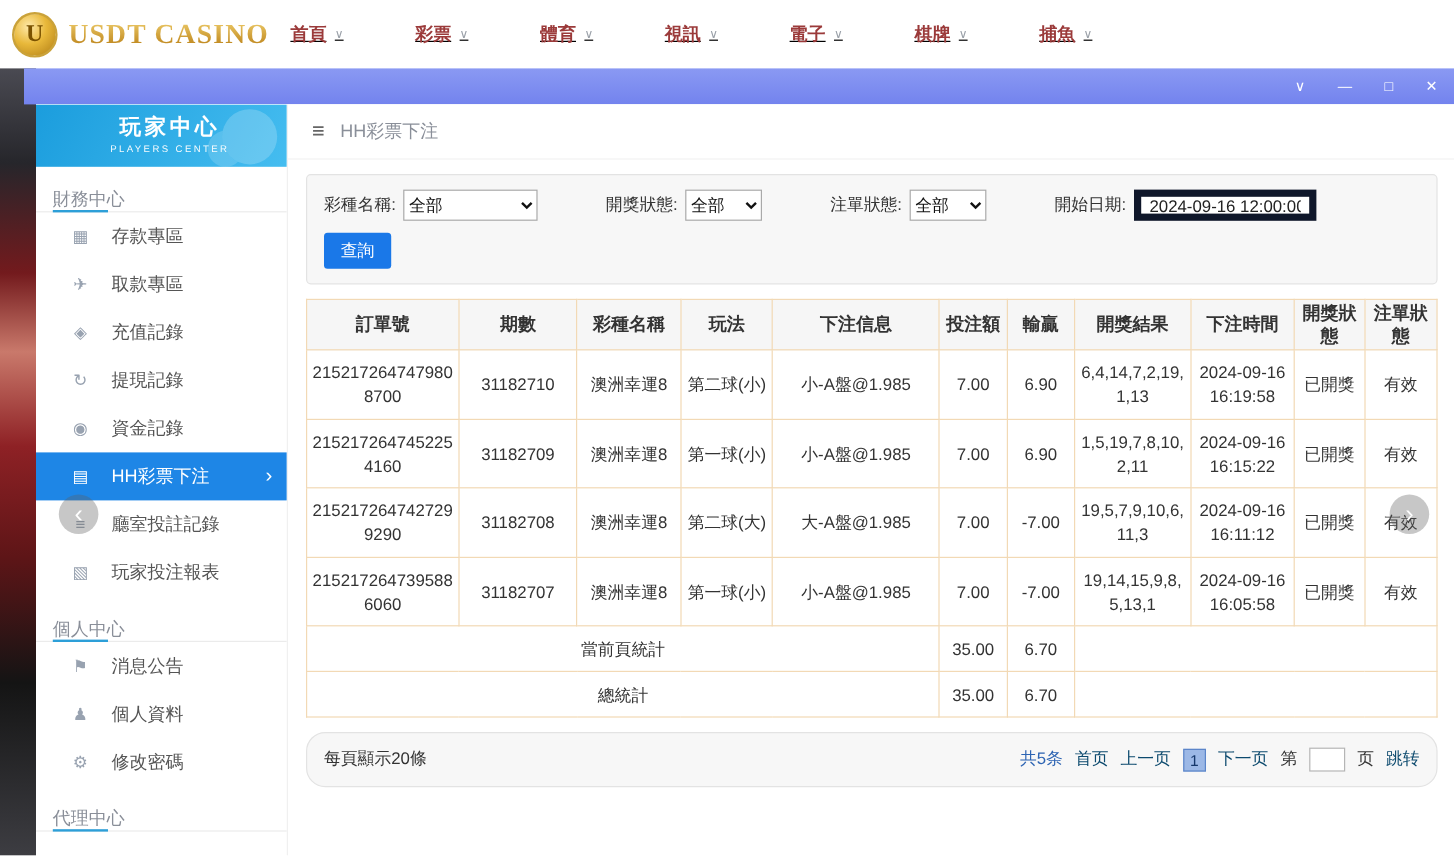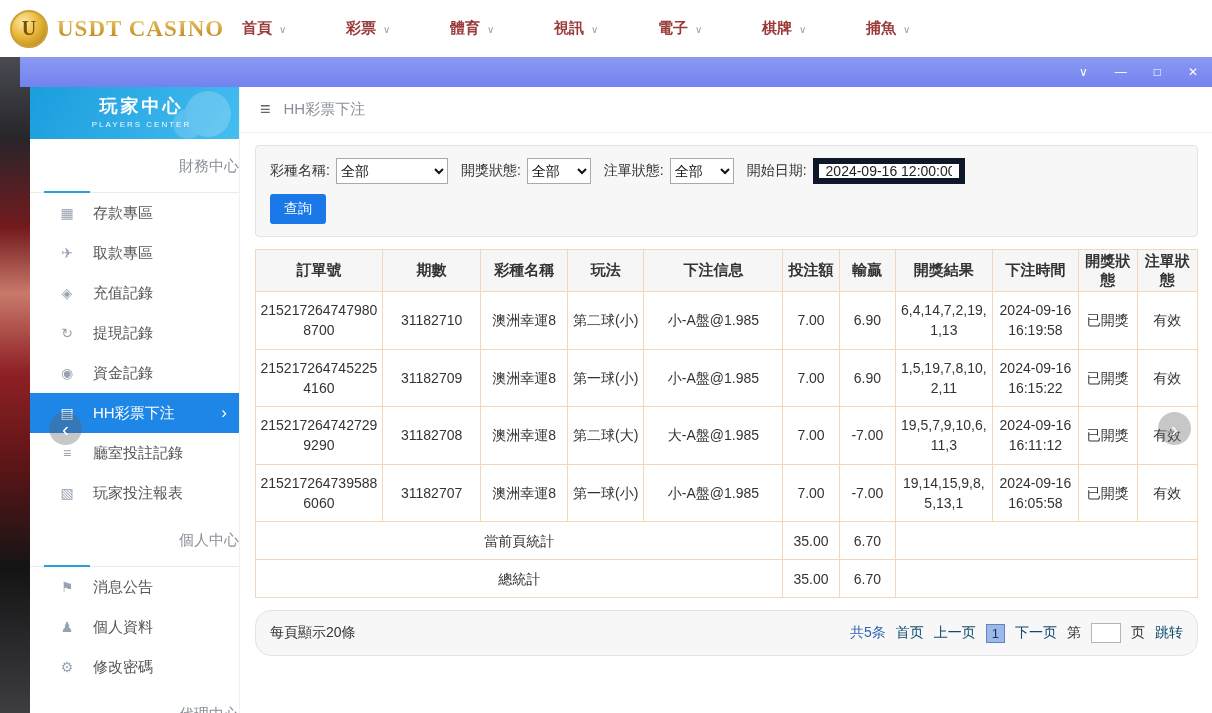--- a/index.html
+++ b/index.html
@@ -9,21 +9,21 @@
   
   .topnav{height:57px;display:flex;align-items:center;background:#fff;}
   .logo{display:flex;align-items:center;gap:9px;padding-left:10px;width:242px;cursor:pointer;}
   .coin{width:38px;height:38px;border-radius:50%;flex:0 0 38px;
     background:radial-gradient(circle at 35% 30%,#ffe9a8,#e8b83a 45%,#b07d15);
     border:2px solid #caa23a;display:flex;align-items:center;justify-content:center;
     color:#7a5200;font-weight:bold;font-size:20px;font-family:"Liberation Serif",serif;}
   .logo-text{font-size:23px;font-weight:bold;letter-spacing:1px;font-family:"Liberation Serif",serif;
     background:linear-gradient(180deg,#f0cf6e,#b5790f);-webkit-background-clip:text;background-clip:text;color:transparent;}
   .nav-items{display:flex;}
-  .nav-item{width:104px;display:flex;align-items:center;gap:7px;cursor:pointer;}
+  .nav-item{width:104px;display:flex;align-items:center;gap:7px;cursor:pointer;text-decoration:underline;}
   .nav-label{color:#9b3a3a;font-size:15px;font-weight:bold;}
   .nav-chev{color:#9aa0a8;font-size:10px;margin-top:2px;}
 
   
   .photo-strip{position:absolute;left:0;top:57px;width:30px;height:656px;
     background:linear-gradient(180deg,#4a4a52 0%,#26262b 12%,#731a1d 26%,#c9796b 36%,#8e2125 48%,#5e1517 62%,#141414 78%,#3d3d42 100%);}
 
   
   .modal{position:absolute;left:20px;top:57px;width:1192px;height:656px;}
   .titlebar{height:30px;background:linear-gradient(180deg,#8a99f3,#7383ee);
@@ -31,37 +31,37 @@
   .titlebar span{color:#fff;font-size:12px;cursor:pointer;line-height:1;}
   .modal-body{position:absolute;left:10px;top:30px;width:1182px;height:626px;background:#fff;display:flex;}
 
   
   .sidebar{width:210px;height:100%;background:#fff;border-right:1px solid #f0f0f0;overflow:hidden;}
   .sb-header{height:52px;background:linear-gradient(120deg,#1b9ddd,#45bdf0);color:#fff;padding:7px 0 0 14px;position:relative;overflow:hidden;text-align:center;}
   .sb-header::after{content:"";position:absolute;right:8px;top:4px;width:46px;height:46px;border-radius:50%;
     background:rgba(255,255,255,.20);box-shadow:-20px 10px 0 -8px rgba(255,255,255,.16);}
   .sb-title{font-size:18px;font-weight:bold;letter-spacing:3px;}
   .sb-sub{font-size:8px;letter-spacing:2px;margin-top:2px;opacity:.95;}
-  .section-title{margin-top:18px;padding:0 0 16px 14px;color:#8a8f99;font-size:15px;border-bottom:1px solid #ebebeb;position:relative;text-align:right;}
+  .section-title{margin-top:18px;padding:0 0 0 14px;color:#8a8f99;font-size:15px;border-bottom:1px solid #ebebeb;position:relative;}
   .section-title::after{content:"";position:absolute;left:14px;bottom:-1px;width:46px;height:2px;background:#2d9fd8;}
   .menu-item{height:40px;display:flex;align-items:center;padding-left:28px;gap:17px;color:#555;font-size:15px;cursor:pointer;position:relative;}
   .mi-icon{width:18px;color:#98a2b0;font-size:14px;text-align:center;}
   .menu-item.active{background:#1e86e6;color:#fff;}
   .menu-item.active .mi-icon{color:#fff;}
   .mi-chev{position:absolute;right:12px;color:#fff;font-size:17px;}
 
   
   .main{flex:1;display:flex;flex-direction:column;background:#fff;min-width:0;}
   .main-topbar{height:46px;display:flex;align-items:center;gap:13px;padding-left:20px;border-bottom:1px solid #f2f2f2;color:#8a8f99;}
   .menu-icon{font-size:18px;color:#666;cursor:pointer;}
   .page-title{font-size:15px;}
   .content{padding:12px 14px 0 15px;}
 
   .filter-panel{background:#f7f7f7;border:1px solid #e3e3e3;border-radius:4px;padding:12px 14px;}
-  .filter-row{display:flex;align-items:center;font-size:14px;color:#333;}
+  .filter-row{display:flex;align-items:center;font-size:14px;color:#333;gap:44px;}
   .fgroup{display:flex;align-items:center;gap:6px;margin-right:13px;}
   .filter-panel select{height:26px;border:1px solid #a9a9a9;background:#fff;font-size:14px;color:#111;}
   .sel-wide{width:112px;} .sel-narrow{width:64px;}
   .date-input{height:26px;width:152px;border:6px solid #0f172a;padding:0 7px;font-size:14px;color:#222;background:#fff;}
   .search-btn{margin-top:10px;width:56px;height:30px;background:#1a78e8;color:#fff;border:none;border-radius:3px;font-size:14px;cursor:pointer;}
 
   .bet-table{width:100%;border-collapse:collapse;table-layout:fixed;margin-top:12px;}
   .bet-table th,.bet-table td{border:1px solid #f2d9b5;text-align:center;vertical-align:middle;}
   .bet-table th{background:#f6f6f6;height:42px;font-size:15px;color:#333;padding:0 1px;}
   .bet-table td{font-size:14px;color:#333;padding:8px 3px;line-height:1.45;word-break:break-all;}

